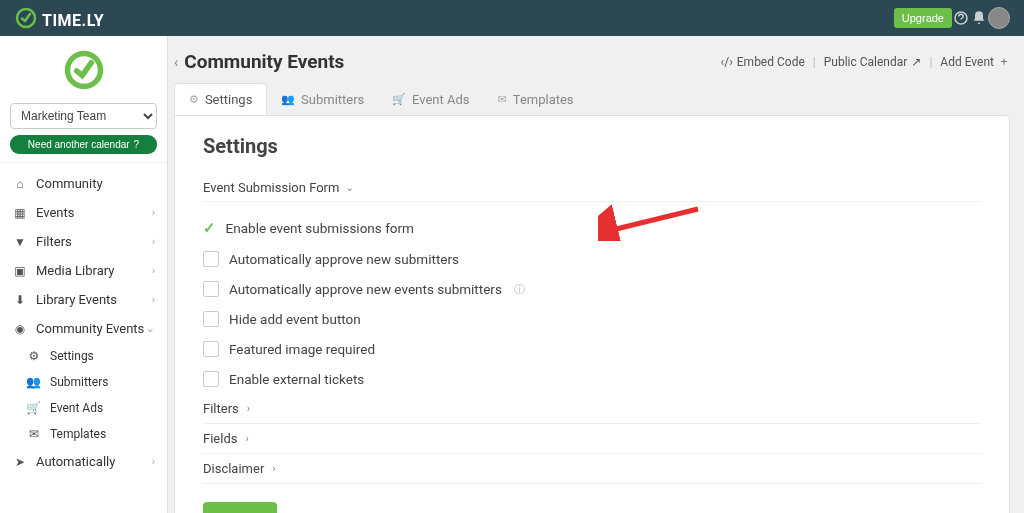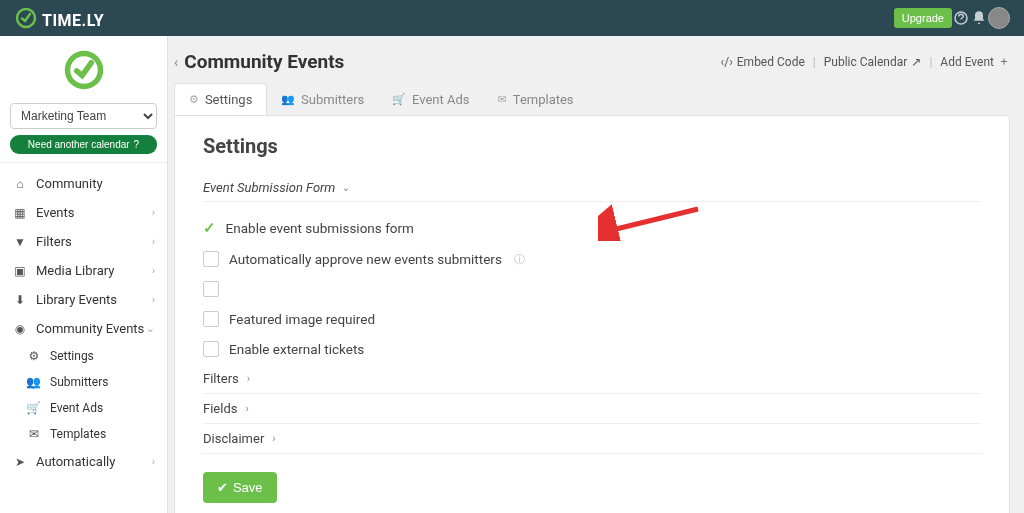--- a/index.html
+++ b/index.html
@@ -36,21 +36,21 @@
 .head-actions .act { display: inline-flex; align-items: center; gap: 4px; cursor: pointer; }
 .head-actions .sep { color: #bbb; }
 
 .tabs { display: flex; background: #f0f0f0; padding-left: 6px; }
 .tab { padding: 8px 14px; font-size: 13px; color: #888; display: flex; align-items: center; gap: 6px; cursor: pointer; border-radius: 4px 4px 0 0; }
 .tab.active { background: #fff; color: #555; border: 1px solid #e0e0e0; border-bottom: none; }
 .tab-icon { font-size: 11px; color: #aaa; }
 
 .panel { background: #fff; border: 1px solid #e0e0e0; border-radius: 0 4px 4px 4px; padding: 18px 28px; margin-left: 6px; }
 .section-title { font-size: 20px; font-weight: 700; color: #444; margin-bottom: 16px; }
-.coll-head { font-size: 13px; color: #444; padding: 6px 0; border-bottom: 1px solid #eee; margin-bottom: 10px; display: flex; align-items: center; gap: 6px; cursor: pointer; font-style: italic; }
+.coll-head { font-size: 13px; color: #444; padding: 6px 0; border-bottom: 1px solid #eee; margin-bottom: 10px; display: flex; align-items: center; gap: 6px; cursor: pointer; }
 .coll-chev { font-size: 10px; color: #888; }
 
 .checkrow { display: flex; align-items: center; gap: 10px; padding: 7px 0; font-size: 13.5px; color: #444; }
 .checkbox { width: 16px; height: 16px; border: 1px solid #ccc; border-radius: 2px; display: inline-flex; align-items: center; justify-content: center; }
 .check-on { color: #6cc04a; font-size: 15px; font-weight: bold; }
 .info-icon { color: #bbb; font-size: 11px; margin-left: 2px; }
 
 .coll-link { font-size: 13px; color: #444; padding: 7px 0; border-bottom: 1px solid #eee; display: flex; align-items: center; gap: 8px; cursor: pointer; }
 .coll-link .arr { color: #888; font-size: 11px; }
 
@@ -207,25 +207,30 @@
           <span>Event Submission Form</span>
           <span class="coll-chev">⌄</span>
         </div>
 
       <div class="checkrow">
         <span class="check-on">✓</span>
         <span>Enable event submissions form</span>
       </div>
       <div class="checkrow">
         <span class="checkbox"></span>
+        <span>Automatically approve new submitters</span>
+      </div>
+      <div class="checkrow">
+        <span class="checkbox"></span>
         <span>Automatically approve new events submitters</span>
         <span class="info-icon">ⓘ</span>
       </div>
       <div class="checkrow">
         <span class="checkbox"></span>
+        <span>Hide add event button</span>
       </div>
       <div class="checkrow">
         <span class="checkbox"></span>
         <span>Featured image required</span>
       </div>
       <div class="checkrow">
         <span class="checkbox"></span>
         <span>Enable external tickets</span>
       </div>
 

